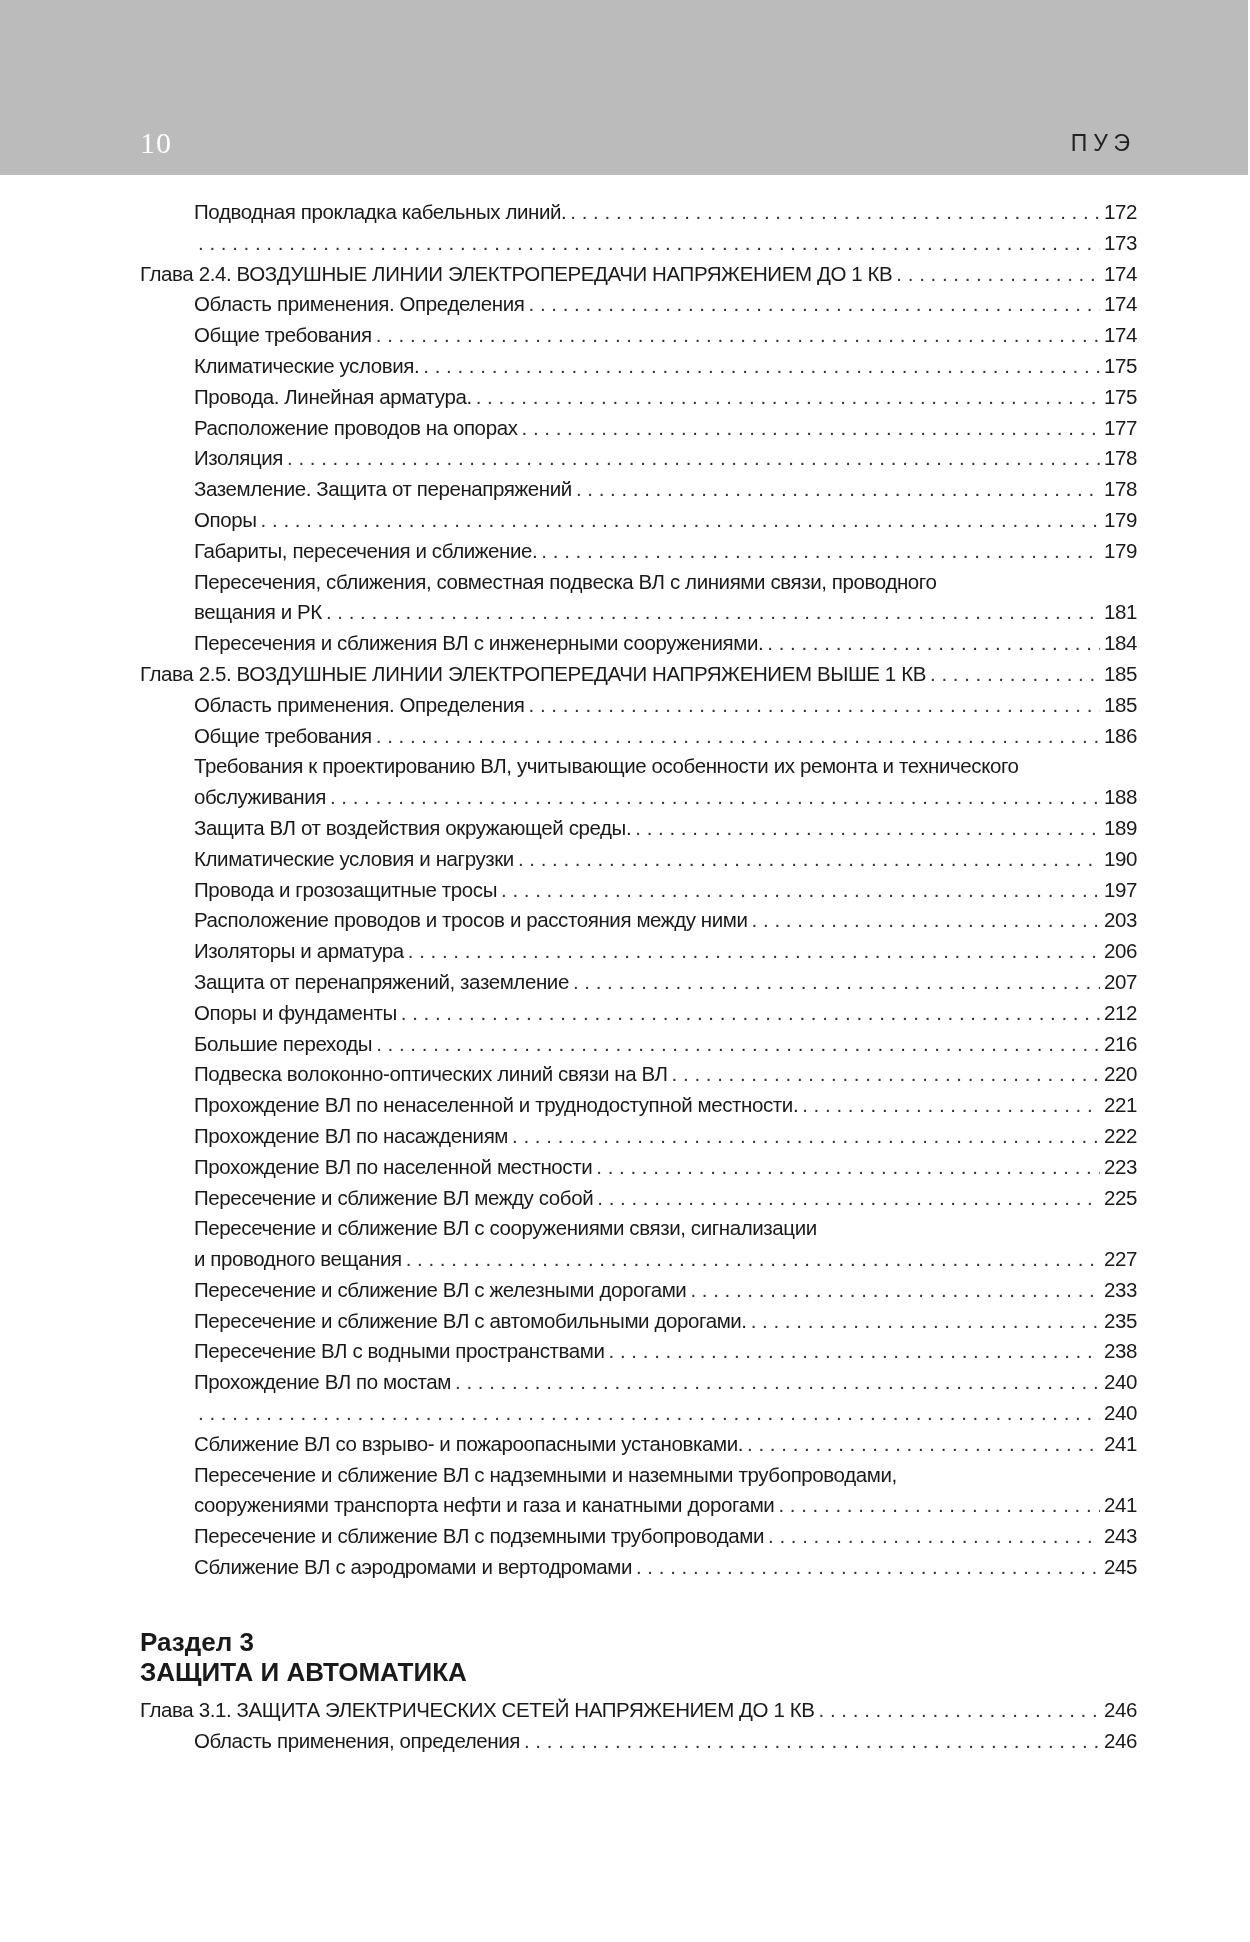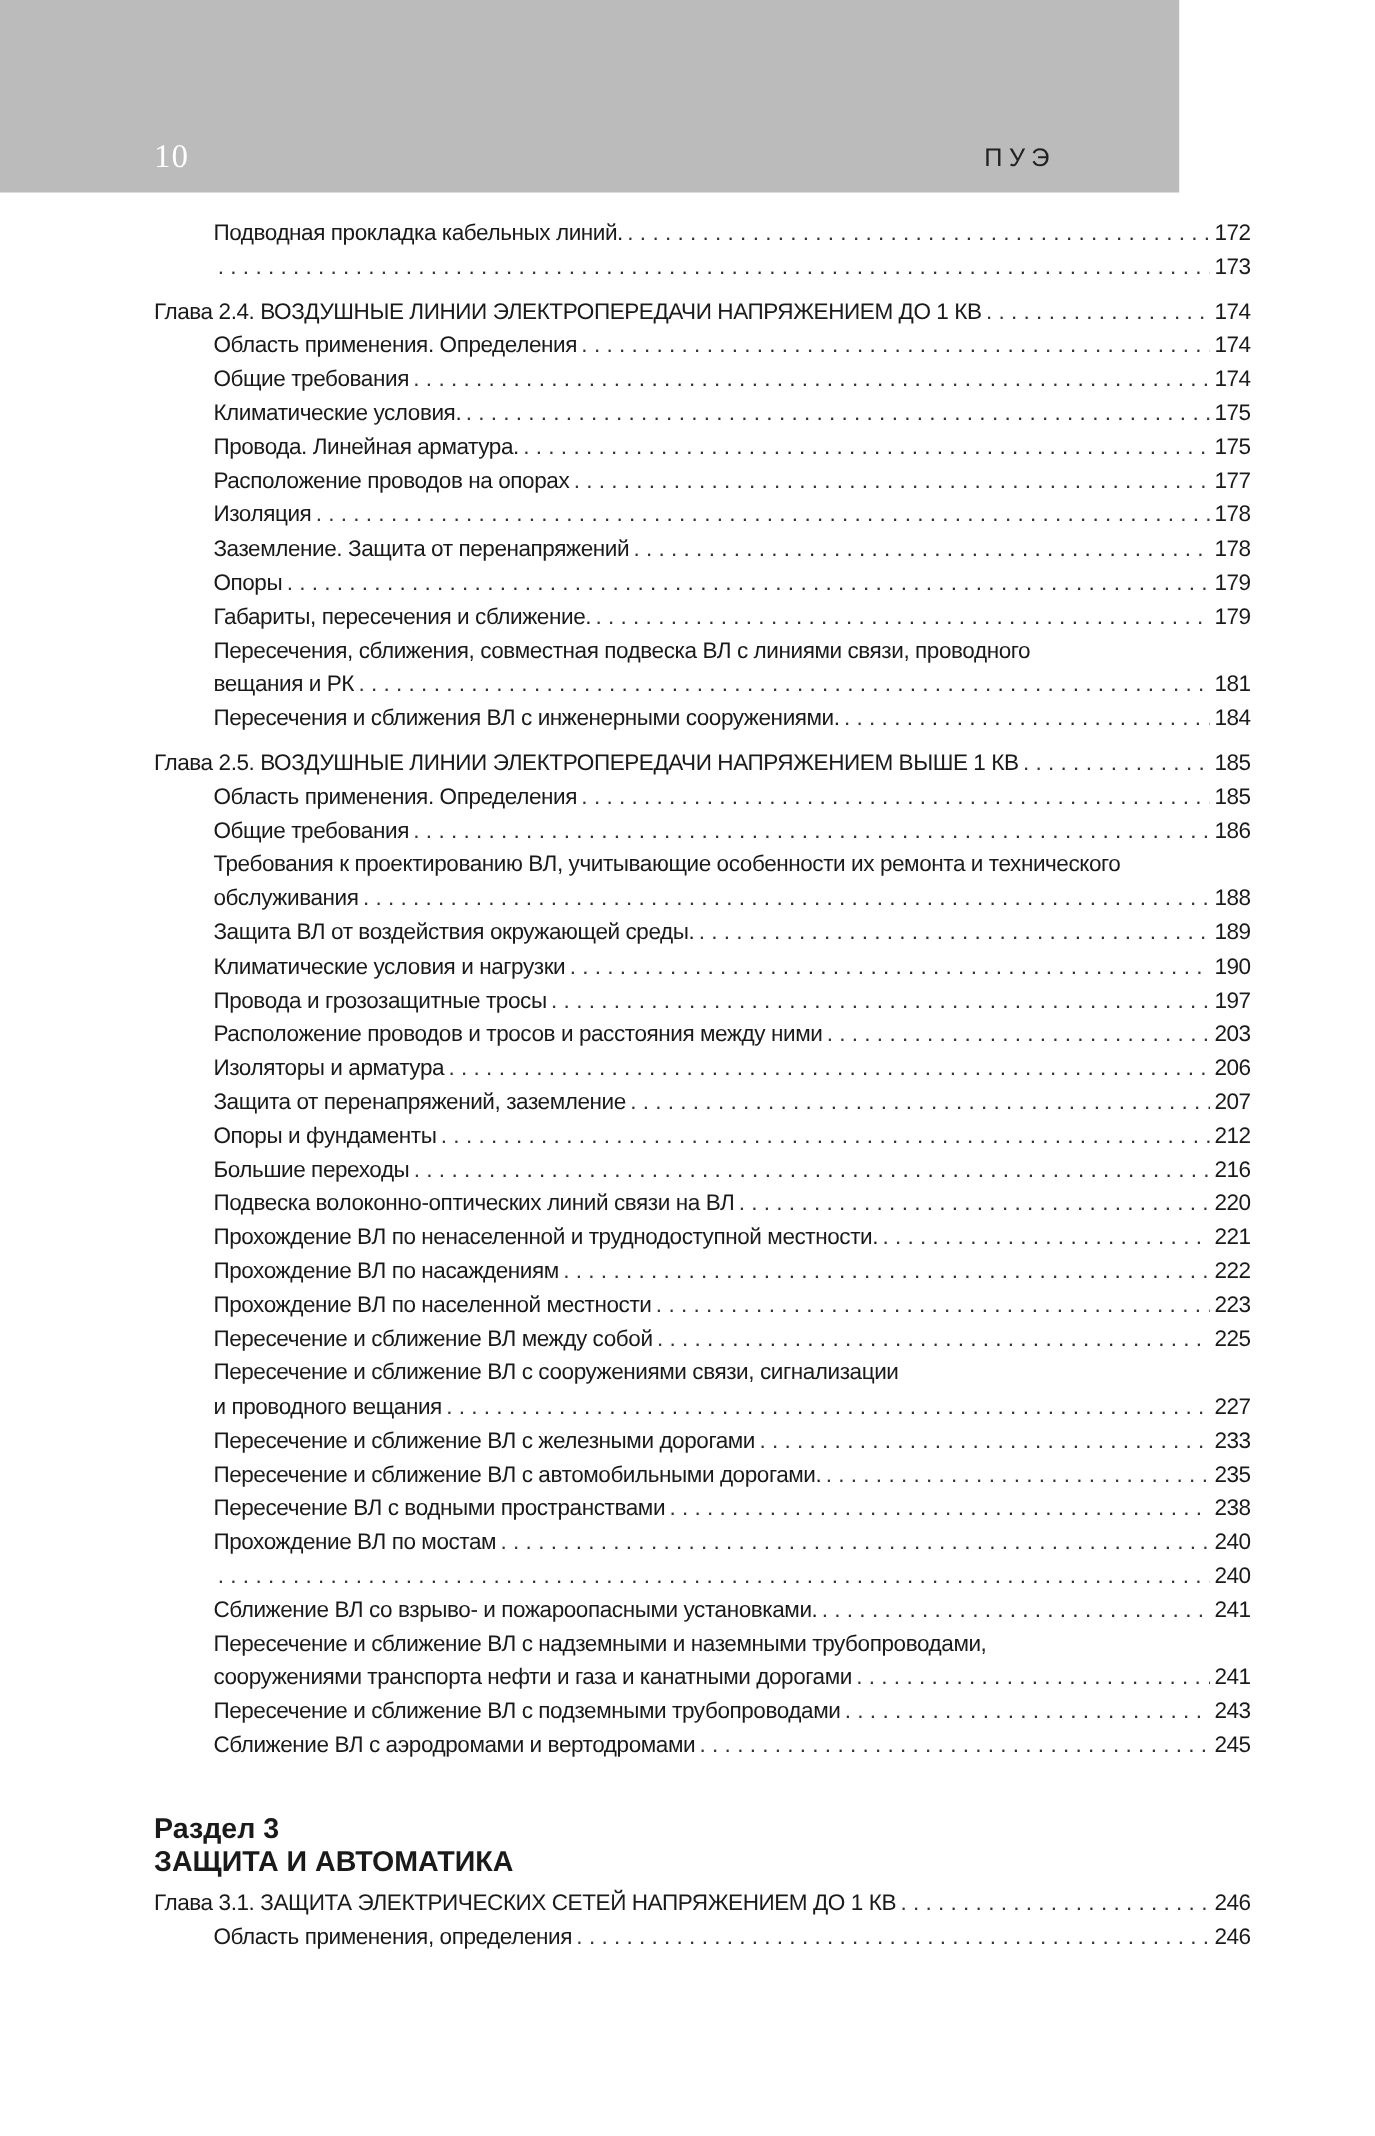--- a/index.html
+++ b/index.html
@@ -8,21 +8,21 @@
       height: 1942px;
       background: #ffffff;
       position: relative;
       overflow: hidden;
       font-family: "Liberation Sans", sans-serif;
       color: #1a1a1a;
     }
     .header-band {
       position: absolute;
       left: 0; top: 0;
-      width: 1072px;
+      width: 1248px;
       height: 175px;
       background: #bbbbbb;
     }
     .page-number {
       position: absolute;
       left: 140px;
       top: 126px;
       font-family: "Liberation Serif", serif;
       font-size: 30px;
       color: #ffffff;
@@ -43,21 +43,21 @@
       width: 998px;
     }
     .toc-entry {
       position: relative;
       font-size: 20.5px;
       line-height: 30.8px;
       transform-origin: left;
       letter-spacing: -0.4px;
     }
     .toc-entry.level-2 { padding-left: 54px; }
-    .toc-entry.level-1 { margin-top: 10px; }
+    .toc-entry.level-1 { }
     .toc-entry.first-after-section { margin-top: 8px; }
     .entry-line {
       display: flex;
       align-items: baseline;
       white-space: nowrap;
     }
     .entry-pre {
       display: block;
       white-space: normal;
       padding-right: 60px;

